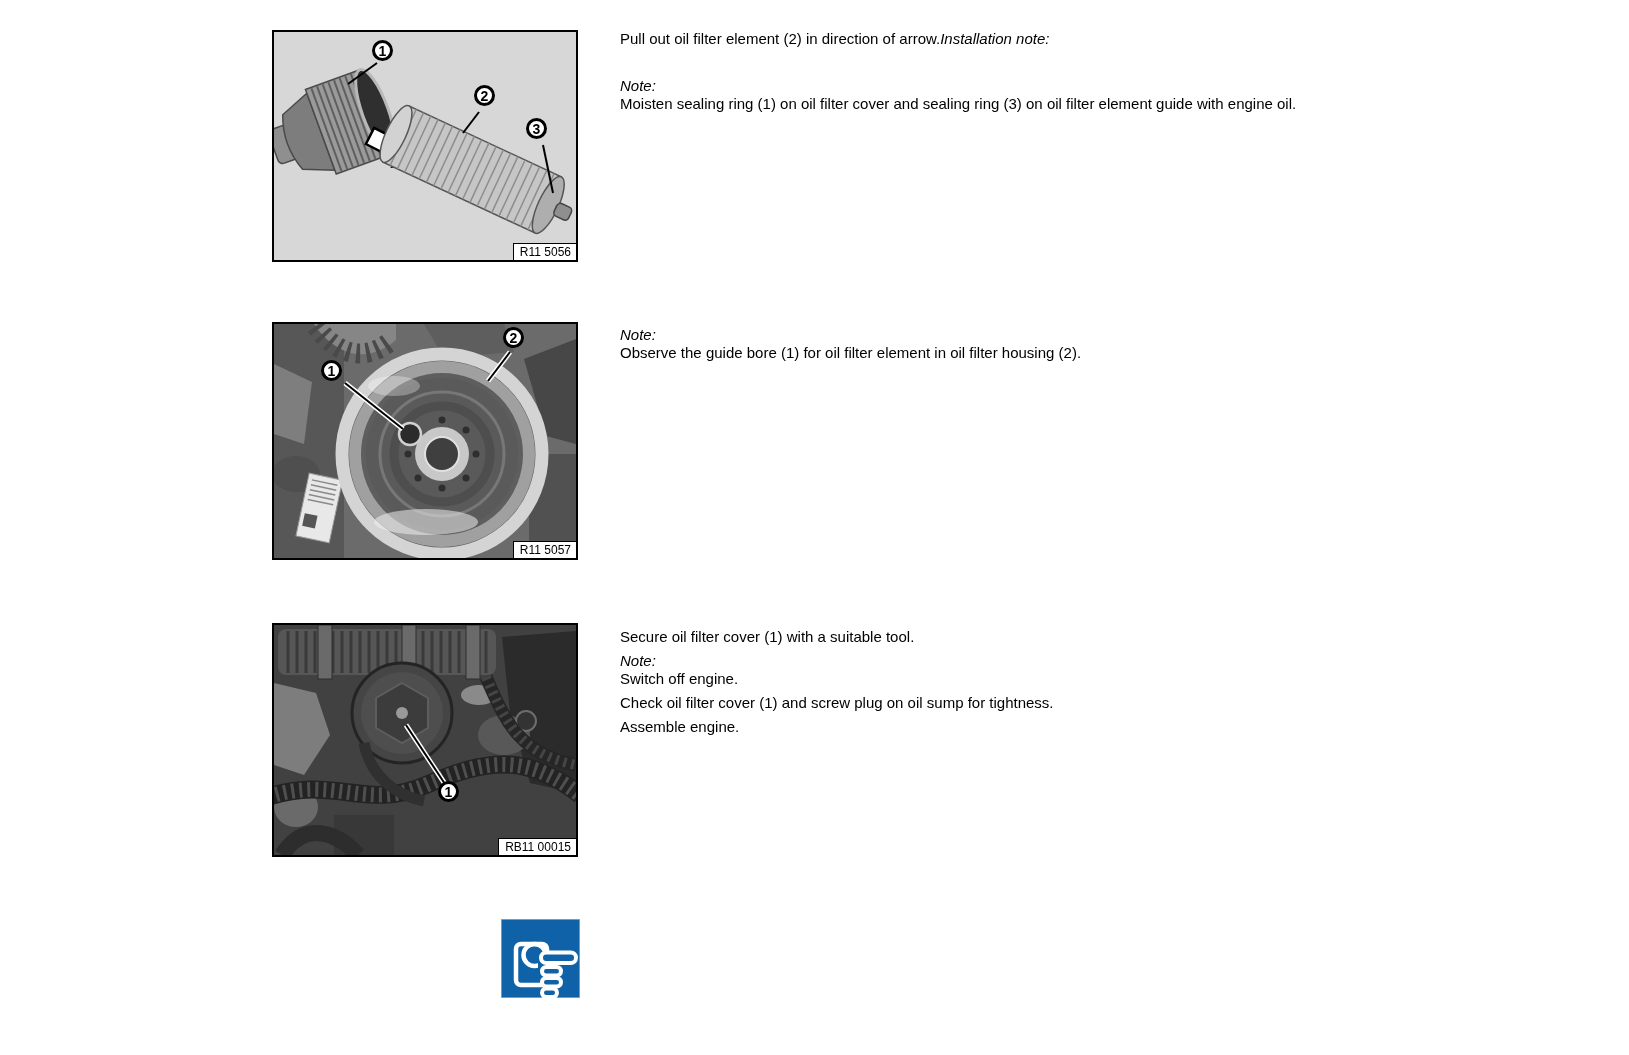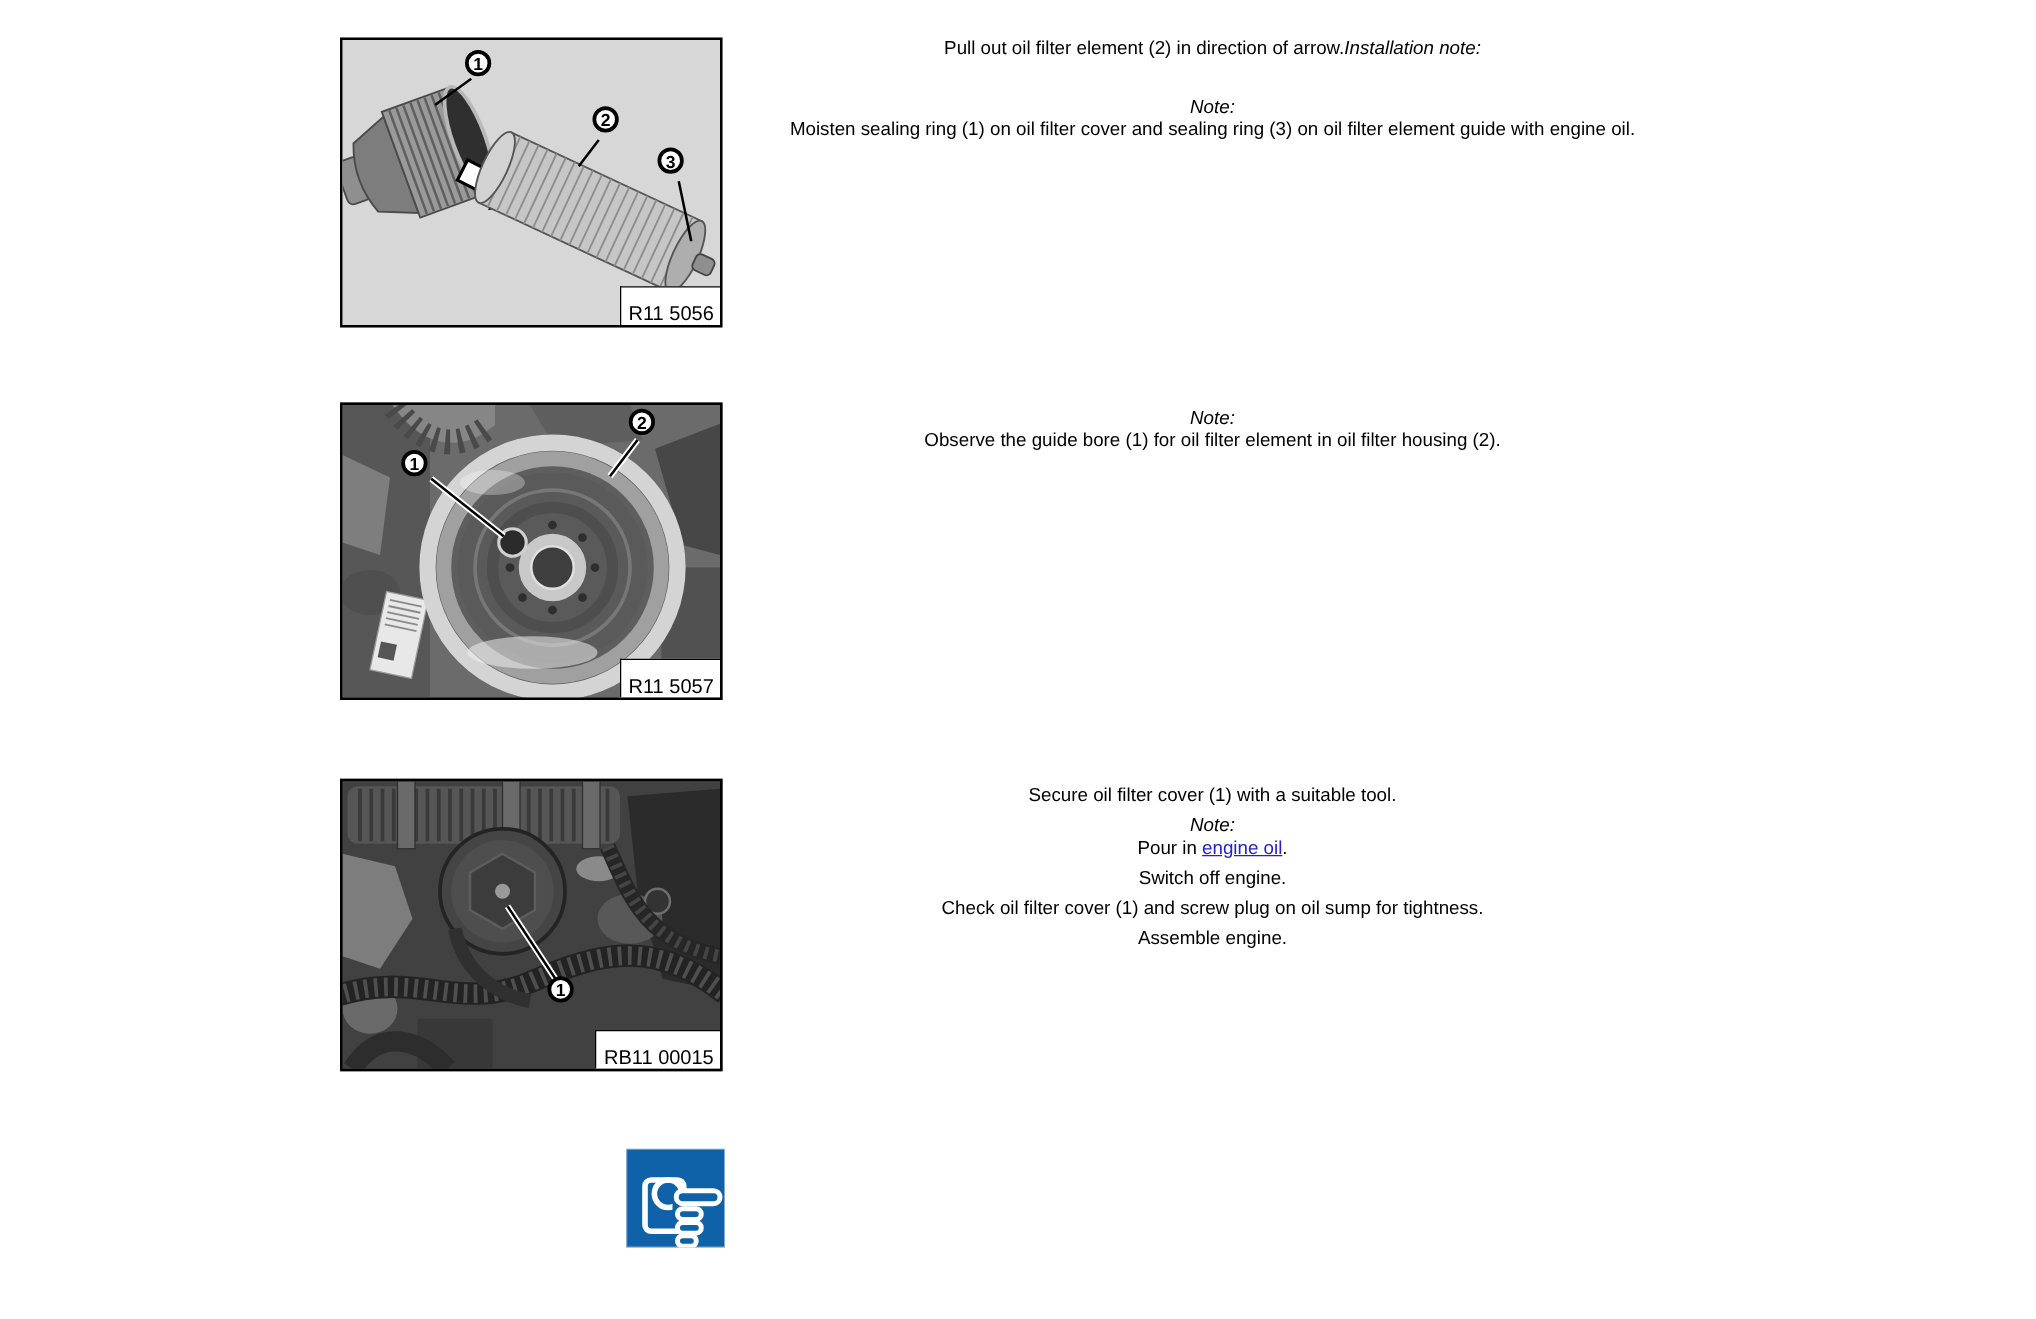--- a/index.html
+++ b/index.html
@@ -24,23 +24,23 @@
     background: #d7d7d7;
     overflow: hidden;
   }
   .figure svg { display: block; width: 100%; height: 100%; }
   .fig-label {
     position: absolute;
     right: 0; bottom: 0;
     background: #fff;
     border: 1px solid #000;
     border-right: none; border-bottom: none;
-    font-size: 16px;
+    font-size: 12px;
     line-height: 14px;
-    padding: 15px 5px 1px 6px;
+    padding: 1px 5px 1px 6px;
     color: #000;
     white-space: nowrap;
   }
   .callout {
     position: absolute;
     width: 21px; height: 21px;
     background: #fff;
     border: 3px solid #000;
     border-radius: 50%;
     display: flex; align-items: center; justify-content: center;
@@ -48,21 +48,21 @@
     font-size: 14px;
     line-height: 1;
   }
   
   .text-block {
     position: absolute;
     left: 620px;
     width: 700px;
     line-height: 18px;
   }
-  .text-block p { margin: 0; text-align: center; }
+  .text-block p { margin: 0; }
   .bold { font-weight: bold; }
   i { font-style: italic; }
   .gap-top { margin-top: 29px; }
   .steps p { margin: 0 0 6px 0; }
   .steps p.tight { margin-bottom: 0; }
   a.link {
     color: #2222cc;
     text-decoration: underline;
     cursor: pointer;
   }
@@ -251,21 +251,20 @@
     </svg>
     <div class="callout" style="left:164px; top:156px;">
       <span>1</span>
     </div>
     <div class="fig-label">RB11 00015</div>
   </div>
 
   <div class="text-block steps" style="top:628px;">
     <p>Secure oil filter cover (1) with a suitable tool.</p>
     <p class="tight"><i>Note:</i></p>
-    <p><span>Pour in </span><a class="link">engine oil</a><span>.</span></p>
     <p>Switch off engine.</p>
     <p>Check oil filter cover (1) and screw plug on oil sump for tightness.</p>
     <p>Assemble engine.</p>
   </div>
 
   <div class="note-icon">
     <svg viewBox="0 0 79 79">
       <rect width="79" height="79" fill="#1062A8" stroke="#8fb0d4" stroke-width="1.5"></rect>
       <g>
         <rect x="15" y="25" width="31" height="41" rx="5" fill="none" stroke="#ffffff" stroke-width="4.5"></rect>

